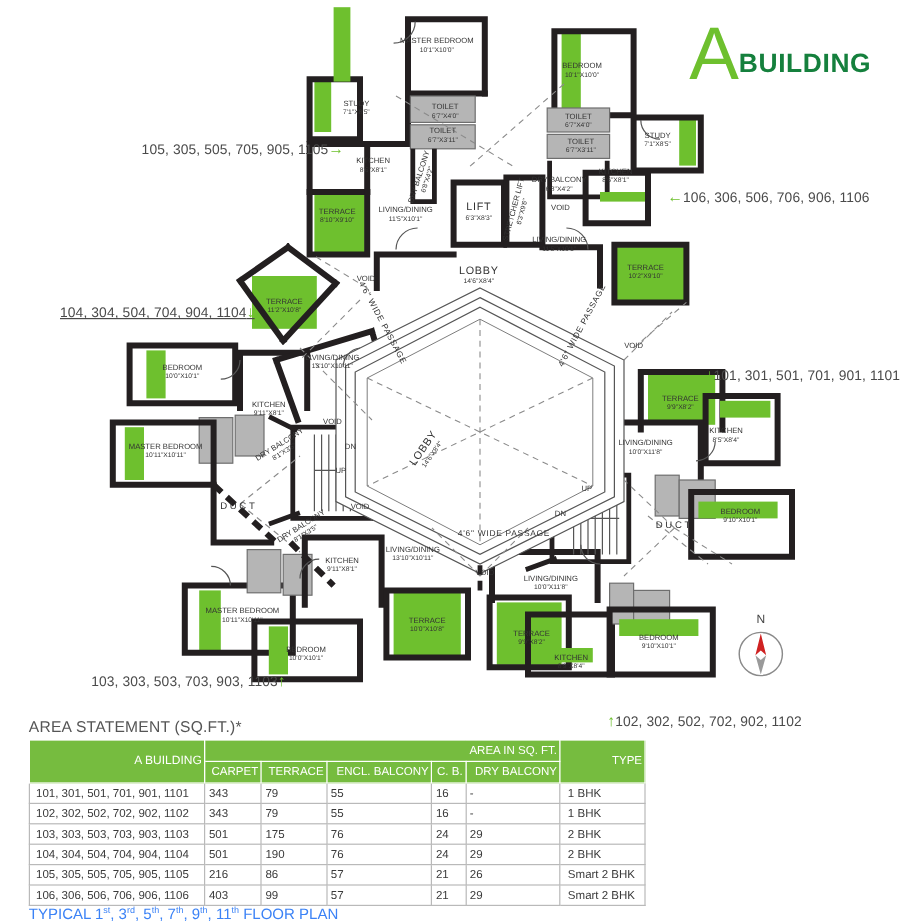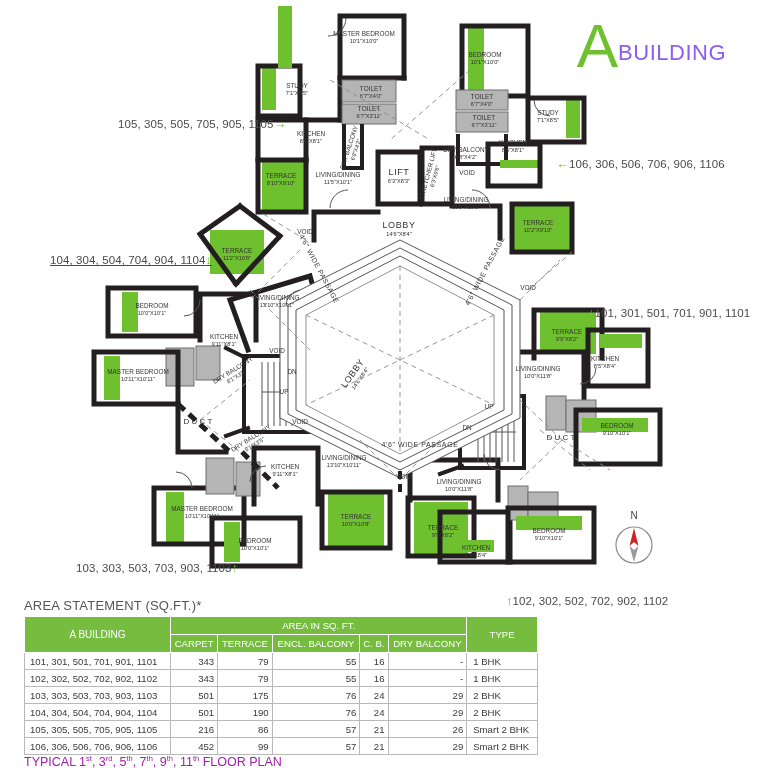--- a/index.html
+++ b/index.html
@@ -2,37 +2,37 @@
 <html><head>
 <meta charset="utf-8">
 <style>
   html,body{margin:0;padding:0;background:#ffffff;}
   body{width:768px;height:768px;position:relative;overflow:hidden;
        font-family:"Liberation Sans","DejaVu Sans",sans-serif;color:#3a3a3a;}
 
   #plan{position:absolute;left:0;top:0;width:768px;height:600px;}
   #logo{position:absolute;right:42px;top:22px;display:flex;align-items:flex-end;}
   #logo .a{font-size:62px;line-height:.78;color:#6ec02e;font-weight:300;font-family:"Liberation Sans",sans-serif;}
-  #logo .bldg{font-size:22px;letter-spacing:.5px;color:#8b5cf6;font-weight:400;padding-bottom:4px;}
+  #logo .bldg{font-size:22px;letter-spacing:.5px;color:#15803d;font-weight:700;padding-bottom:4px;}
 
   .callout{position:absolute;font-size:11.5px;color:#4a4a4a;white-space:nowrap;letter-spacing:.1px;}
   .callout .arw{color:#6ec02e;font-size:13px;font-weight:bold;}
 
   #compass{position:absolute;left:611px;top:508px;width:46px;height:62px;}
 
   #areaTitle{position:absolute;left:24px;top:598px;font-size:13px;color:#555;letter-spacing:.2px;}
   table{position:absolute;left:24px;top:616px;border-collapse:collapse;width:514px;
         font-size:9.6px;color:#3a3a3a;background:#fff;}
   th{background:#76bc3f;color:#fff;font-weight:normal;border:1px solid #ffffff;
-     padding:3px 2px;text-align:center;font-size:9.6px;}
+     padding:3px 2px;text-align:right;font-size:9.6px;}
   th.bld{font-size:10px;}
-  td{border:1px solid #b9b9b9;padding:2.5px 3px;text-align:right;}
+  td{border:1px solid #b9b9b9;padding:2.5px 3px;text-align:left;}
   td.units{text-align:left;padding-left:5px;}
   td.type{text-align:left;padding-left:6px;}
-  #caption{position:absolute;left:24px;top:754px;font-size:12.5px;color:#a21caf;}
+  #caption{position:absolute;left:24px;top:754px;font-size:12.5px;color:#3b82f6;}
   #caption sup{font-size:7.5px;}
 </style>
 </head>
 <body>
 
 <div id="logo">
   <span class="a">A</span>
   <span class="bldg">BUILDING</span>
 </div>
 
@@ -475,21 +475,21 @@
         <td class="units">105, 305, 505, 705, 905, 1105</td>
         <td>216</td>
         <td>86</td>
         <td>57</td>
         <td>21</td>
         <td>26</td>
         <td class="type">Smart 2 BHK</td>
       </tr>
       <tr>
         <td class="units">106, 306, 506, 706, 906, 1106</td>
-        <td>452</td>
+        <td>403</td>
         <td>99</td>
         <td>57</td>
         <td>21</td>
         <td>29</td>
         <td class="type">Smart 2 BHK</td>
       </tr>
     </tbody>
 </table>
 
 <div id="caption"><span>TYPICAL 1</span><sup>st</sup><span>, 3</span><sup>rd</sup><span>, 5</span><sup>th</sup><span>, 7</span><sup>th</sup><span>, 9</span><sup>th</sup><span>, 11</span><sup>th</sup><span> FLOOR PLAN</span></div>

